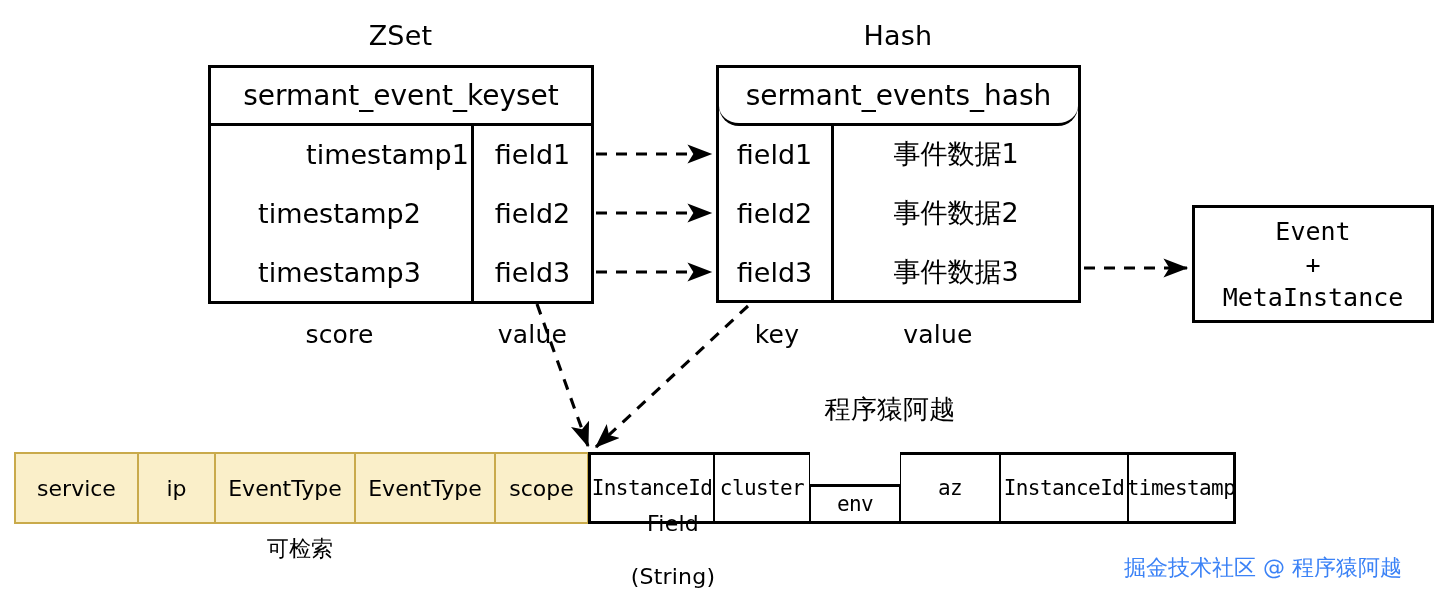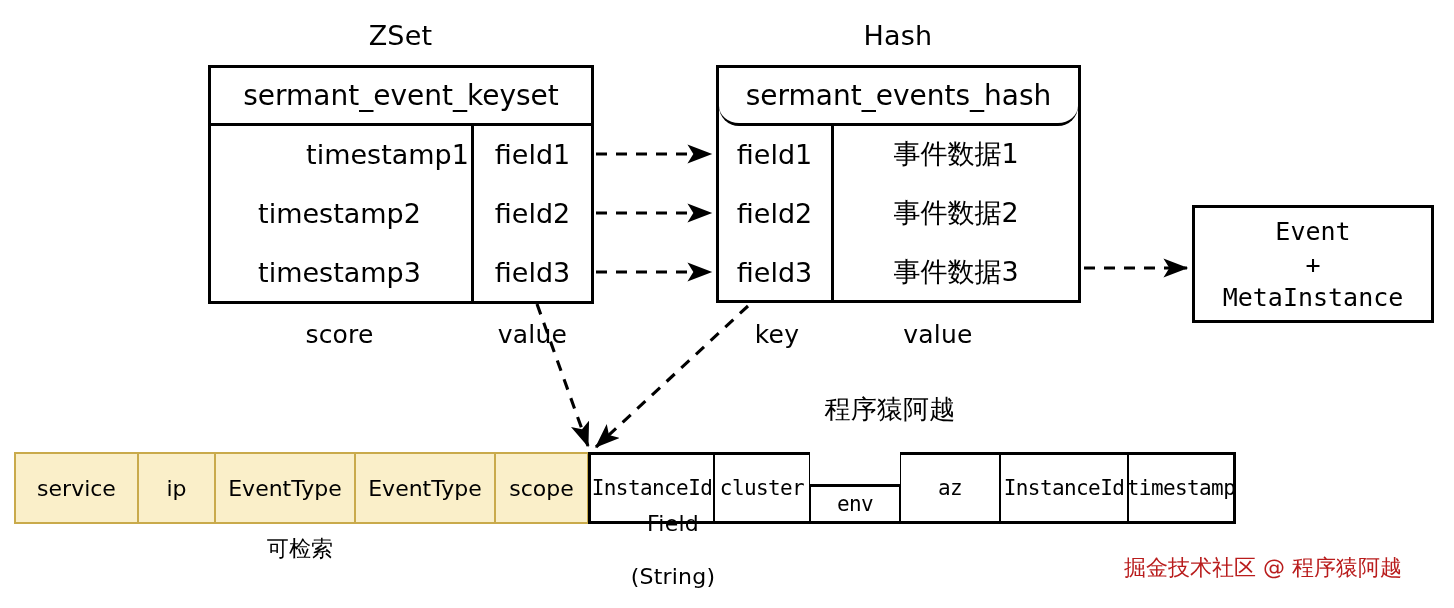--- a/index.html
+++ b/index.html
@@ -118,21 +118,21 @@
     font-family: "DejaVu Sans Mono", "Liberation Mono", monospace;
     font-size: 21px;
     letter-spacing: -0.6px;
   }
   .scell.white.firstw { border-left-width: 3px; }
   .scell.white.lastw  { border-right-width: 3px; }
 
   
   #watermark {
     position: absolute;
-    color: #b91c1c;
+    color: #3b82f6;
     font-size: 22px;
     white-space: nowrap;
     font-family: "DejaVu Sans", "Liberation Sans", sans-serif;
   }
 
   svg.overlay {
     position: absolute;
     left: 0; top: 0;
     width: 1454px;
     height: 608px;

